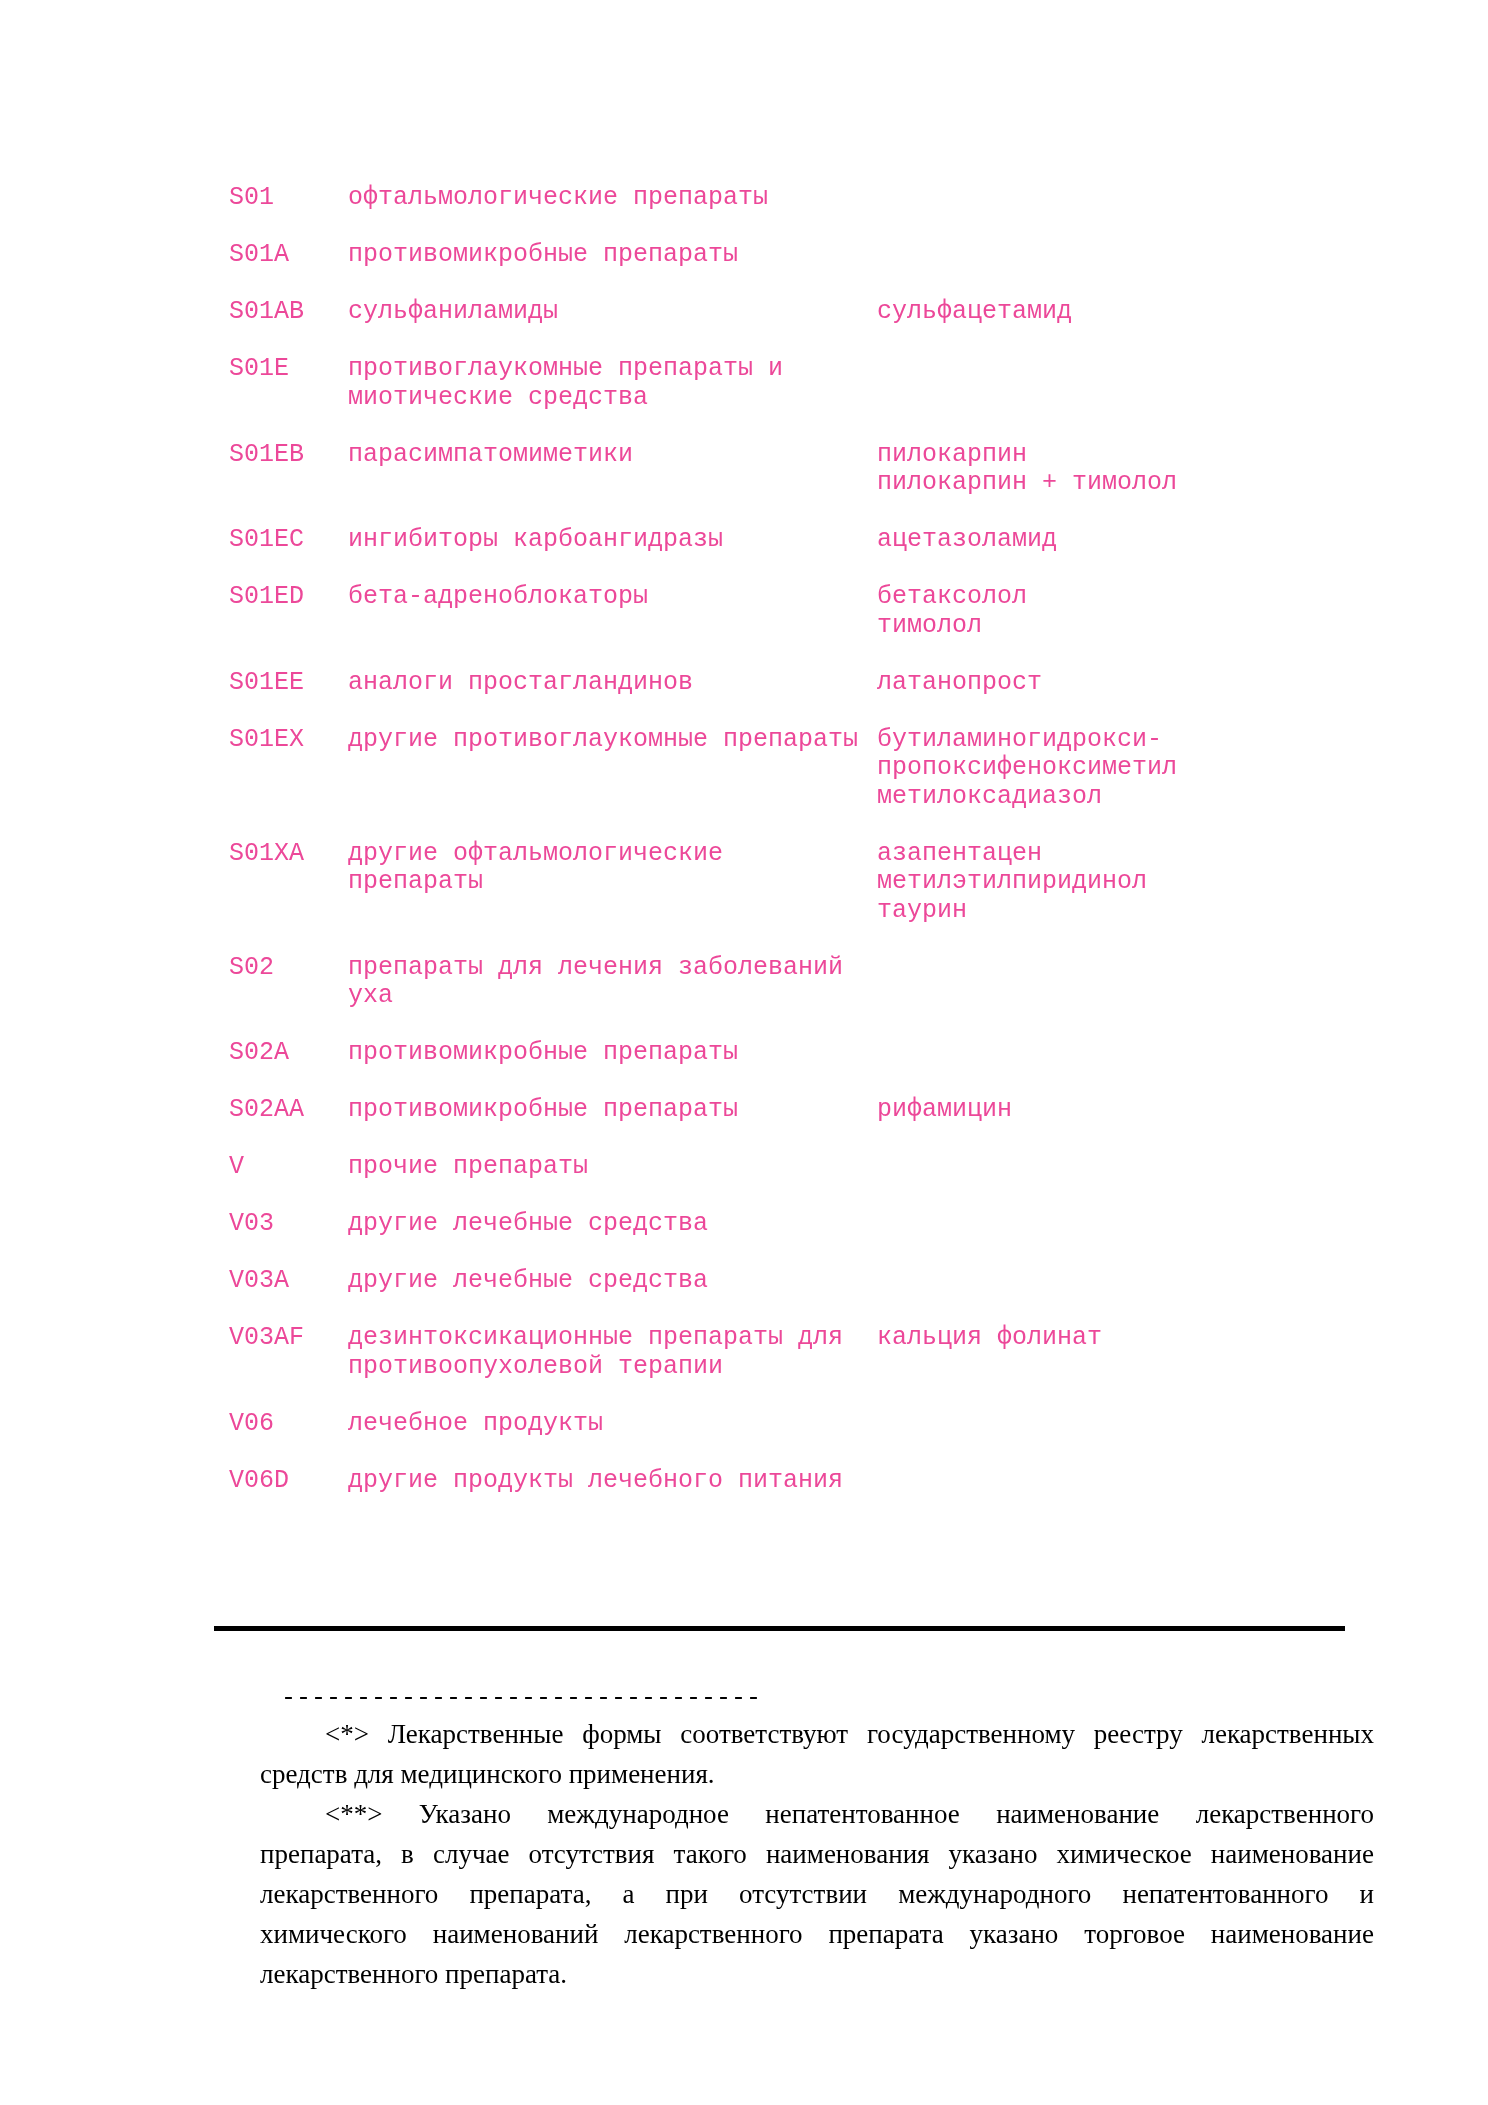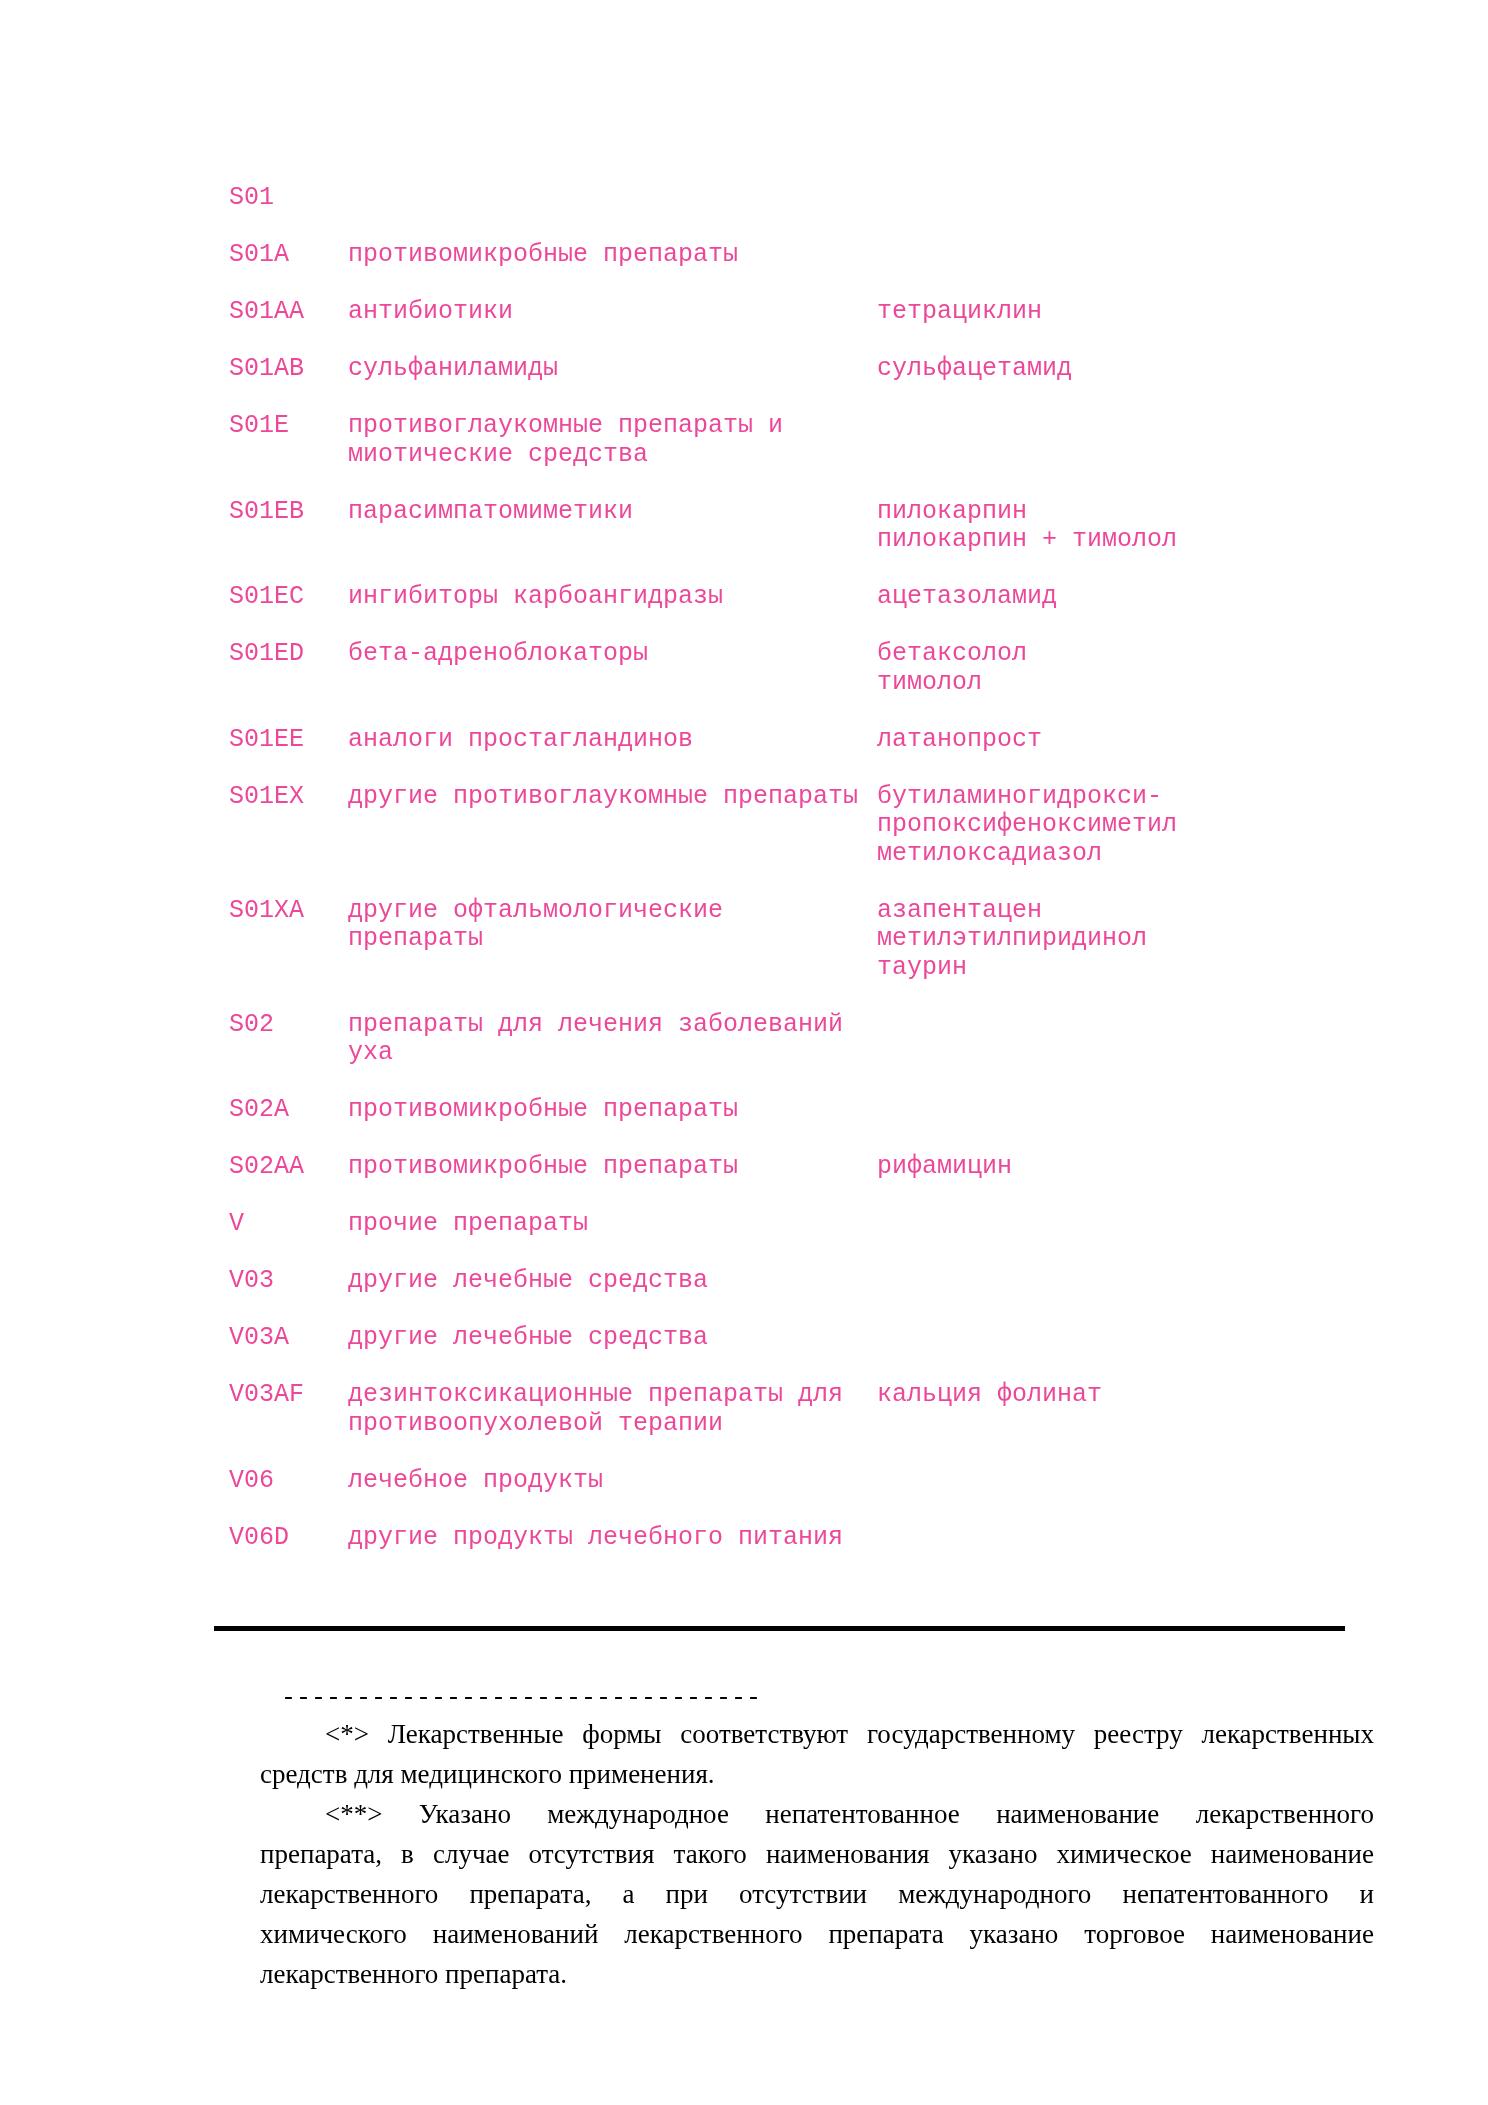--- a/index.html
+++ b/index.html
@@ -81,41 +81,33 @@
   }
 </style>
 </head>
 <body>
 
 <div id="atc-table">
     <div class="atc-row">
       <div class="cell">
         <div>S01</div>
       </div>
+      <div class="cell">
+        <div>офтальмологические препараты</div>
+      </div>
       <div class="cell"></div>
     </div>
     <div class="atc-row">
       <div class="cell">
         <div>S01A</div>
       </div>
       <div class="cell">
         <div>противомикробные препараты</div>
       </div>
       <div class="cell"></div>
-    </div>
-    <div class="atc-row">
-      <div class="cell">
-        <div>S01AA</div>
-      </div>
-      <div class="cell">
-        <div>антибиотики</div>
-      </div>
-      <div class="cell">
-        <div>тетрациклин</div>
-      </div>
     </div>
     <div class="atc-row">
       <div class="cell">
         <div>S01AB</div>
       </div>
       <div class="cell">
         <div>сульфаниламиды</div>
       </div>
       <div class="cell">
         <div>сульфацетамид</div>

